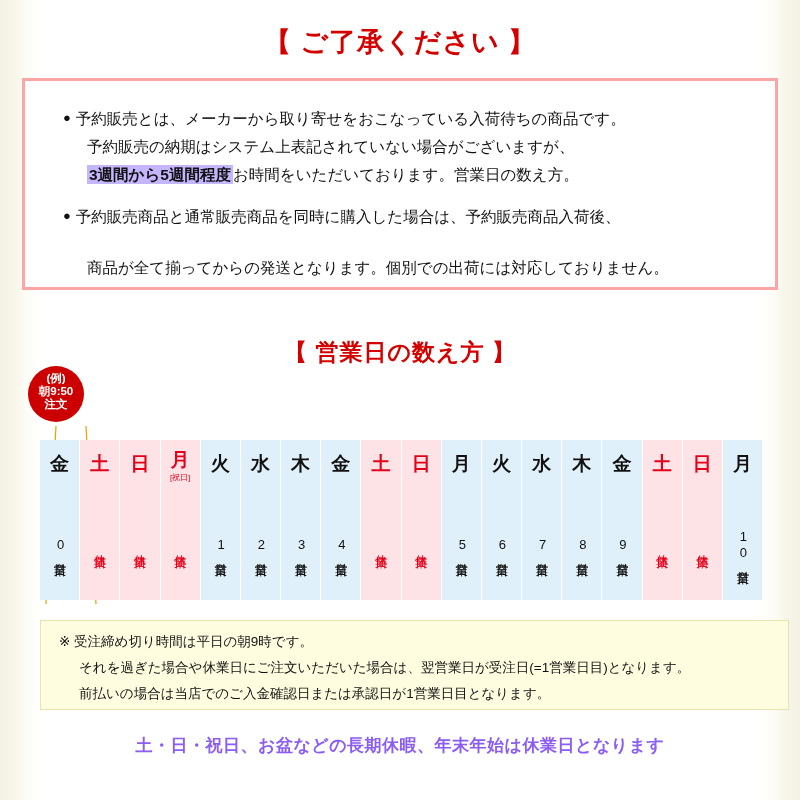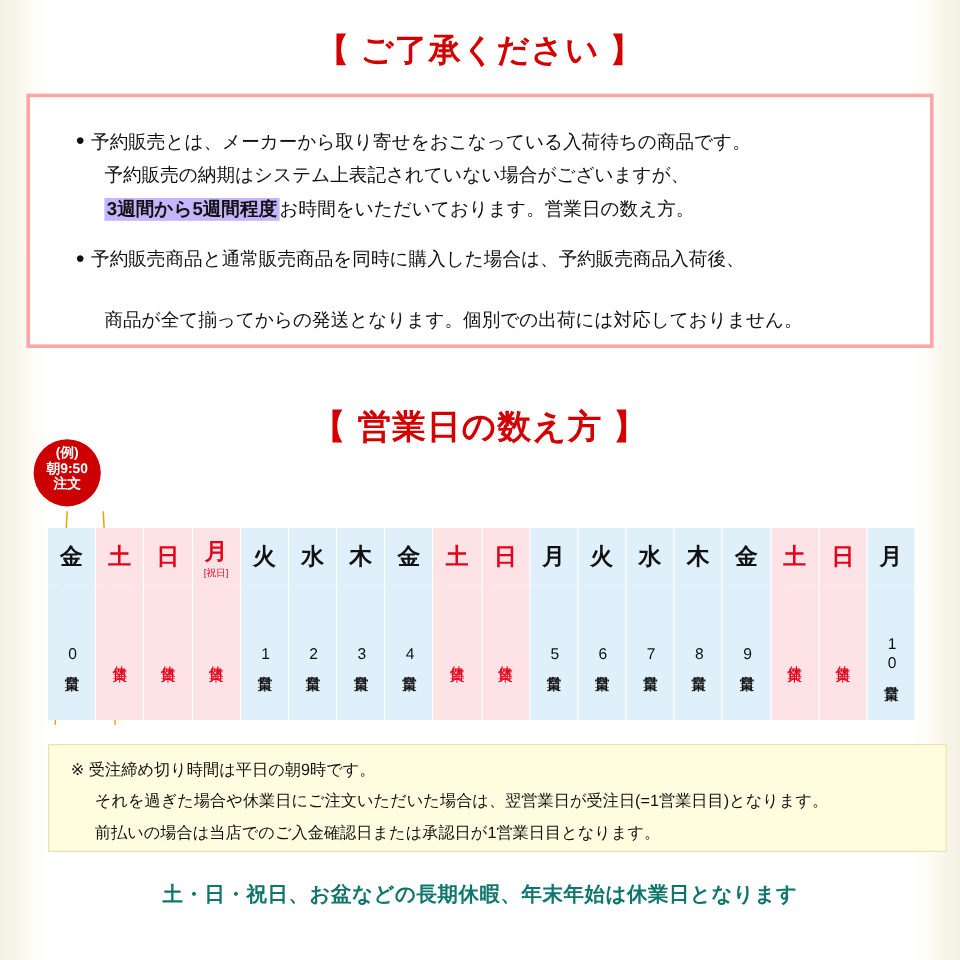--- a/index.html
+++ b/index.html
@@ -45,21 +45,21 @@
   #title-1 {
     position: absolute;
     left: 0; top: 24px;
     width: 800px;
     font-size: 27px;
   }
   #title-2 {
     position: absolute;
     left: 0; top: 337px;
     width: 800px;
-    font-size: 28px;
+    font-size: 23px;
   }
 
   
   .redbox {
     position: absolute;
     left: 22px;
     top: 78px;
     width: 756px;
     height: 212px;
     border: 3px solid #fca5a5;
@@ -187,21 +187,21 @@
     white-space: nowrap;
   }
 
   
   .footer-note {
     position: absolute;
     left: 0;
     top: 734px;
     width: 800px;
     text-align: center;
-    color: #0f766e;
+    color: #8b5cf6;
     font-weight: bold;
     font-size: 17px;
     letter-spacing: 0.5px;
   }
 </style>
 </head>
 <body>
 
 <div class="page"></div>
 

